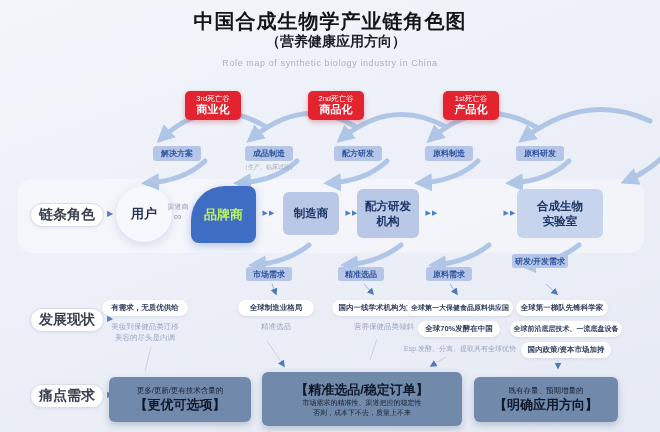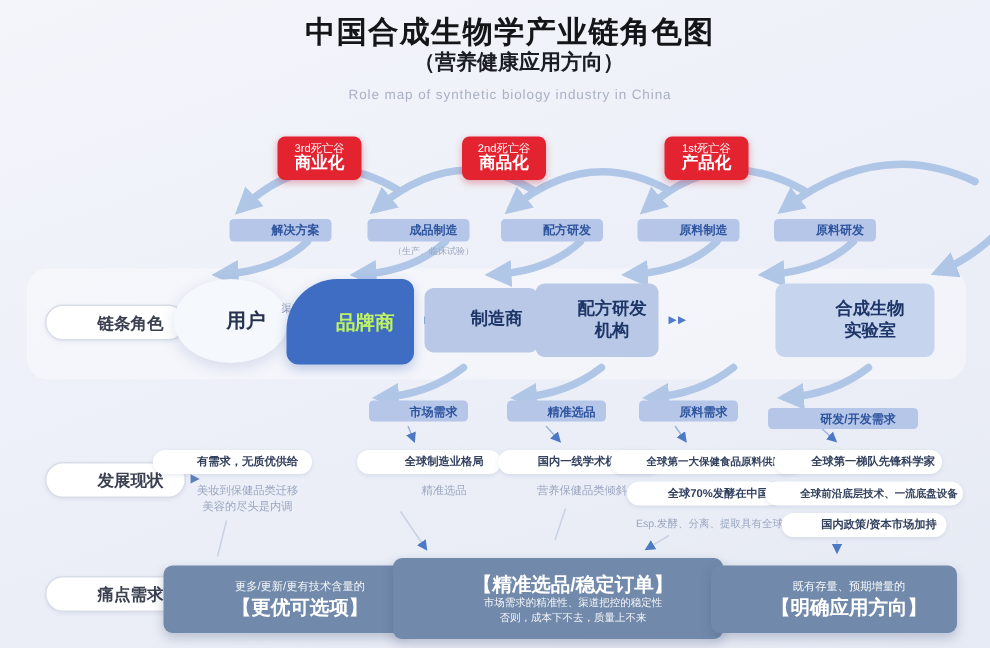--- a/index.html
+++ b/index.html
@@ -2,59 +2,59 @@
 <html><head>
 <meta charset="utf-8">
 <style>
   html,body{margin:0;padding:0;}
   .stage{
     position:relative;width:660px;height:432px;overflow:hidden;
     background:linear-gradient(160deg,#f4f5fb 0%,#edf0f8 45%,#e6eaf4 100%);
     font-family:"Liberation Sans","DejaVu Sans",sans-serif;
     color:#1c2433;
   }
-  .abs{position:absolute;padding-left:20px;}
+  .abs{position:absolute;}
   .ctr{text-align:center;}
   .band{position:absolute;left:18px;top:179px;width:626px;height:74px;
         background:rgba(255,255,255,.38);border-radius:14px;z-index:0;}
   svg.layer{position:absolute;left:0;top:0;z-index:1;}
   .z2{z-index:2;}
   .title{left:0;right:0;top:8px;font-size:20px;font-weight:900;letter-spacing:1px;color:#141519;}
   .subtitle{left:0;right:0;top:33px;font-size:14px;font-weight:700;color:#1b1d24;margin-left:12px;}
   .sub-en{left:0;right:0;top:58px;font-size:9px;letter-spacing:.6px;color:#aab1c4;}
   .badge{width:56px;background:#e32330;color:#fff;border-radius:5px;padding:3px 0 4px 0;
          box-shadow:0 2px 5px rgba(200,30,50,.35);z-index:3;}
   .badge .t{display:block;font-size:7.5px;line-height:9px;}
   .badge .m{display:block;font-size:11px;font-weight:800;line-height:13px;}
   .pill-s{height:15px;background:#b5c6e8;color:#2e549e;font-size:8px;font-weight:700;
           border-radius:3px;display:flex;align-items:center;justify-content:center;}
   .tiny-note{font-size:6px;color:#9aa6c0;}
   .rowlabel{width:72px;height:22px;background:#fff;border:1px solid #d9dde9;border-radius:12px;
-            font-size:11px;font-weight:700;color:#3a4050;display:flex;align-items:center;
+            font-size:14px;font-weight:700;color:#3a4050;display:flex;align-items:center;
             justify-content:center;box-shadow:0 1px 3px rgba(40,60,120,.08);}
   .arr{font-size:8px;color:#5e7fc0;line-height:8px;}
   .dbl{font-size:7px;color:#4d7ac9;letter-spacing:1px;font-weight:700;width:24px;text-align:center;}
   .circle-user{width:56px;height:56px;border-radius:50%;background:#f5f8fd;
                box-shadow:0 3px 10px rgba(90,110,170,.20);display:flex;align-items:center;
                justify-content:center;font-size:13px;font-weight:800;color:#27324e;}
   .channel{font-size:7px;color:#8e9ab4;width:28px;text-align:center;line-height:8px;}
   .inf{font-size:11px;color:#98a3bd;width:28px;text-align:center;line-height:10px;}
   .brand{width:65px;height:57px;background:#3e6dc3;border-radius:34px 8px 8px 8px;color:#bef264;
          font-size:13px;font-weight:800;display:flex;align-items:center;justify-content:center;
          box-shadow:0 3px 8px rgba(50,90,180,.30);text-align:right;}
   .node{background:#b9c8e6;color:#1d3567;font-weight:800;font-size:11.5px;border-radius:6px;
         display:flex;flex-direction:column;align-items:center;justify-content:center;
         line-height:1.3;text-align:center;}
   .node.lighter{background:#c6d4ee;}
   .wpill{background:#fff;border-radius:8px;height:16px;font-size:7.5px;font-weight:700;color:#33415f;
          display:flex;align-items:center;justify-content:center;
          box-shadow:0 1px 3px rgba(60,80,140,.12);}
   .wpill.f7{font-size:7px;}
   .gnote{font-size:7.5px;color:#9aa6c0;text-align:center;}
-  .painbox{background:#7189aa;border-radius:6px;color:#ffffff;display:flex;flex-direction:column;
+  .painbox{background:#7189aa;border-radius:6px;color:#0f172a;display:flex;flex-direction:column;
            align-items:center;justify-content:center;text-align:center;
            box-shadow:0 3px 7px rgba(60,80,120,.28);}
   .painbox .sm{font-size:7.5px;opacity:.93;line-height:10px;}
   .painbox .bg{font-size:13px;font-weight:800;line-height:17px;}
 </style>
 </head>
 <body>
 
 <div class="stage">
 
@@ -150,34 +150,34 @@
 
   <div class="abs dbl z2" style="left:498px;top:209px;">▶▶</div>
   <div class="abs node lighter z2" style="left:517px;top:189px;width:86px;height:49px;">
     <span>合成生物</span>
     <span>实验室</span>
   </div>
 
   <div class="abs pill-s z2" style="left:246px;top:267px;width:46px;height:14px;">市场需求</div>
   <div class="abs pill-s z2" style="left:338px;top:267px;width:46px;height:14px;">精准选品</div>
   <div class="abs pill-s z2" style="left:426px;top:267px;width:46px;height:14px;">原料需求</div>
-  <div class="abs pill-s z2" style="left:512px;top:272px;width:80px;height:14px;">研发/开发需求</div>
+  <div class="abs pill-s z2" style="left:512px;top:254px;width:56px;height:14px;">研发/开发需求</div>
 
   <div class="abs rowlabel z2" style="left:30px;top:308px;">发展现状</div>
   <div class="abs arr z2" style="left:107px;top:315px;">▶</div>
 
   <div class="abs wpill z2" style="left:102px;top:300px;width:86px;">有需求，无质优供给</div>
   <div class="abs gnote z2" style="left:96px;top:322px;width:98px;">美妆到保健品类迁移</div>
   <div class="abs gnote z2" style="left:96px;top:333px;width:98px;">美容的尽头是内调</div>
 
   <div class="abs wpill z2" style="left:238px;top:300px;width:76px;">全球制造业格局</div>
   <div class="abs gnote z2" style="left:238px;top:322px;width:76px;">精准选品</div>
 
   <div class="abs wpill z2" style="left:332px;top:300px;width:88px;">国内一线学术机构为主</div>
-  <div class="abs gnote z2" style="left:324px;top:322px;width:88px;">营养保健品类倾斜</div>
+  <div class="abs gnote z2" style="left:340px;top:322px;width:88px;">营养保健品类倾斜</div>
 
   <div class="abs wpill f7 z2" style="left:407px;top:300px;width:106px;">全球第一大保健食品原料供应国</div>
   <div class="abs wpill z2" style="left:418px;top:321px;width:82px;">全球70%发酵在中国</div>
   <div class="abs gnote z2" style="left:398px;top:344px;width:124px;font-size:7px;">Esp.发酵、分离、提取具有全球优势</div>
 
   <div class="abs wpill z2" style="left:516px;top:300px;width:92px;">全球第一梯队先锋科学家</div>
   <div class="abs wpill f7 z2" style="left:510px;top:321px;width:112px;">全球前沿底层技术、一流底盘设备</div>
   <div class="abs wpill z2" style="left:521px;top:342px;width:90px;">国内政策/资本市场加持</div>
 
   <div class="abs rowlabel z2" style="left:30px;top:384px;">痛点需求</div>

